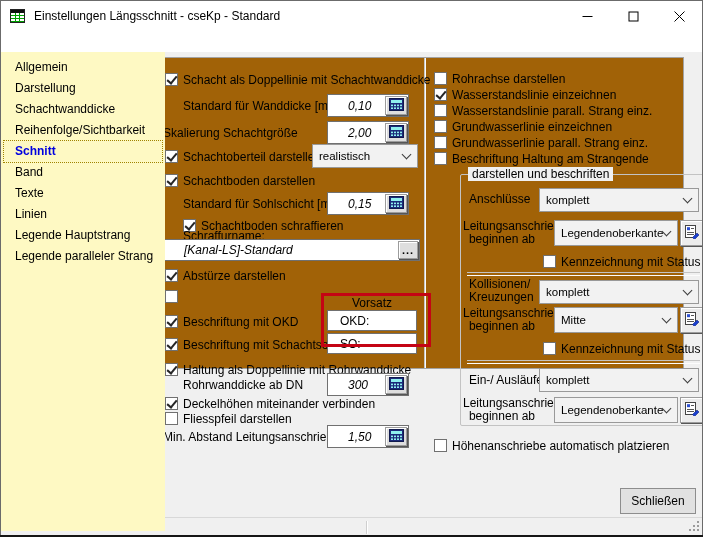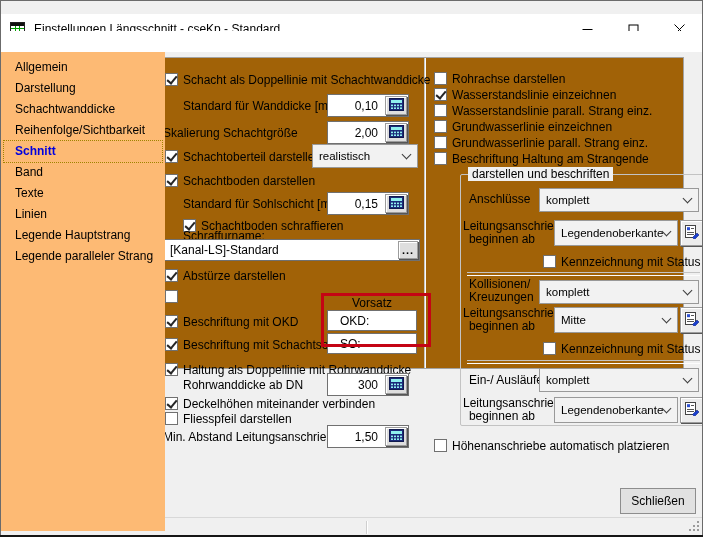--- a/index.html
+++ b/index.html
@@ -6,46 +6,46 @@
   body{
     width:703px;height:537px;position:relative;overflow:hidden;
     background:#f0f0f0;color:#000;
     font-family:"Liberation Sans",sans-serif;font-size:12px;
     -webkit-font-smoothing:antialiased;
   }
   .frame{position:absolute;inset:0;border:1px solid #6b6b6b;pointer-events:none;z-index:60;}
   .bottom-edge{position:absolute;left:0;right:0;bottom:0;height:2px;background:#151515;z-index:61;}
 
   
-  .titlebar{position:absolute;left:1px;top:1px;right:1px;height:30px;background:#fff;display:flex;align-items:center;padding-left:8px;box-sizing:border-box;margin-top:13px;}
+  .titlebar{position:absolute;left:1px;top:1px;right:1px;height:30px;background:#fff;display:flex;align-items:center;padding-left:8px;box-sizing:border-box;}
   .titlebar .ticon{width:17px;height:16px;margin-right:8px;flex:none;display:flex;}
   .titletext{font-size:12px;white-space:nowrap;}
   .wbtns{margin-left:auto;display:flex;height:30px;}
   .wbtn{width:46px;height:30px;display:flex;align-items:center;justify-content:center;background:#fff;border:none;padding:0;cursor:default;}
 
   
   .menubar{position:absolute;left:1px;top:31px;right:1px;height:21px;background:#fff;display:flex;align-items:center;}
   .menuitem{padding:0 7px;height:21px;line-height:21px;margin-top:36px;}
 
   
-  .sidebar{position:absolute;left:1px;top:52px;width:164px;height:479px;background:#fdba74;z-index:20;padding-top:5px;box-sizing:border-box;}
+  .sidebar{position:absolute;left:1px;top:52px;width:164px;height:479px;background:#fef9c3;z-index:20;padding-top:5px;box-sizing:border-box;}
   .nav-item{height:21px;line-height:21px;padding-left:11px;margin:0 3px;white-space:nowrap;}
   .nav-item.selected{color:#0000e0;font-weight:bold;outline:1px dotted #a08400;}
 
   
   .panel{position:absolute;left:154px;top:57px;width:530px;height:312px;background:#a16207;border:1px solid #a3a3a3;box-sizing:border-box;}
   .vdiv{position:absolute;left:269px;top:0;bottom:0;width:1px;background:#c6c6c6;box-shadow:1px 0 0 #fbfbfb;}
 
   .lbl{position:absolute;height:23px;display:flex;align-items:center;white-space:nowrap;}
   .cbrow{position:absolute;display:flex;align-items:center;gap:5px;height:15px;white-space:nowrap;}
   .cbx{width:13px;height:13px;background:#fff;border:1px solid #707070;box-sizing:border-box;position:relative;flex:none;}
   .cbx.checked::after{content:"";position:absolute;left:3px;top:0px;width:4px;height:8px;border:solid #262626;border-width:0 2px 2px 0;transform:rotate(40deg);}
 
   .field{position:absolute;height:23px;background:#fff;border:1px solid #707070;box-sizing:border-box;display:flex;align-items:center;z-index:3;}
-  .field .val{flex:1;text-align:right;padding:0 6px;overflow:hidden;white-space:nowrap;}
+  .field .val{flex:1;text-align:right;padding:0 20px;overflow:hidden;white-space:nowrap;font-style:italic;}
   .field .val.left{text-align:left;}
   .minibtn{width:22px;height:19px;margin:1px;background:#dedede;border:1px solid #9c9c9c;box-sizing:border-box;box-shadow:inset 1px 1px 0 #fff,1px 1px 0 #565656;display:flex;align-items:center;justify-content:center;flex:none;padding:0;font-family:"Liberation Sans",sans-serif;}
   .browse{font-weight:bold;letter-spacing:1px;font-size:11px;line-height:10px;}
 
   .tinyfield{position:absolute;height:21px;background:#fff;border:1px solid #707070;box-sizing:border-box;display:flex;align-items:center;padding-left:12px;z-index:6;}
 
   .combo{position:absolute;height:24px;background:#f2f2f2;border:1px solid #999;box-sizing:border-box;display:flex;align-items:center;padding:0 7px 0 6px;z-index:3;}
   .combo .cval{flex:1;overflow:hidden;white-space:nowrap;font-size:11.5px;}
   .chev{width:6px;height:6px;border-right:1.4px solid #3c3c3c;border-bottom:1.4px solid #3c3c3c;transform:rotate(45deg);margin-top:-3px;flex:none;}
 

